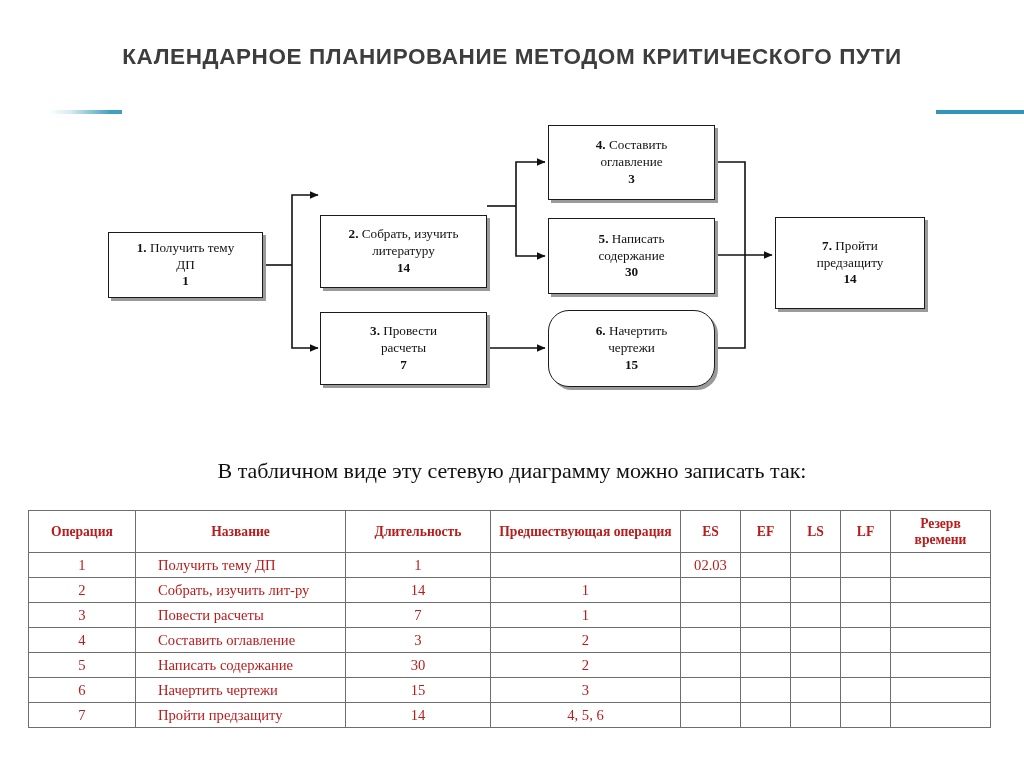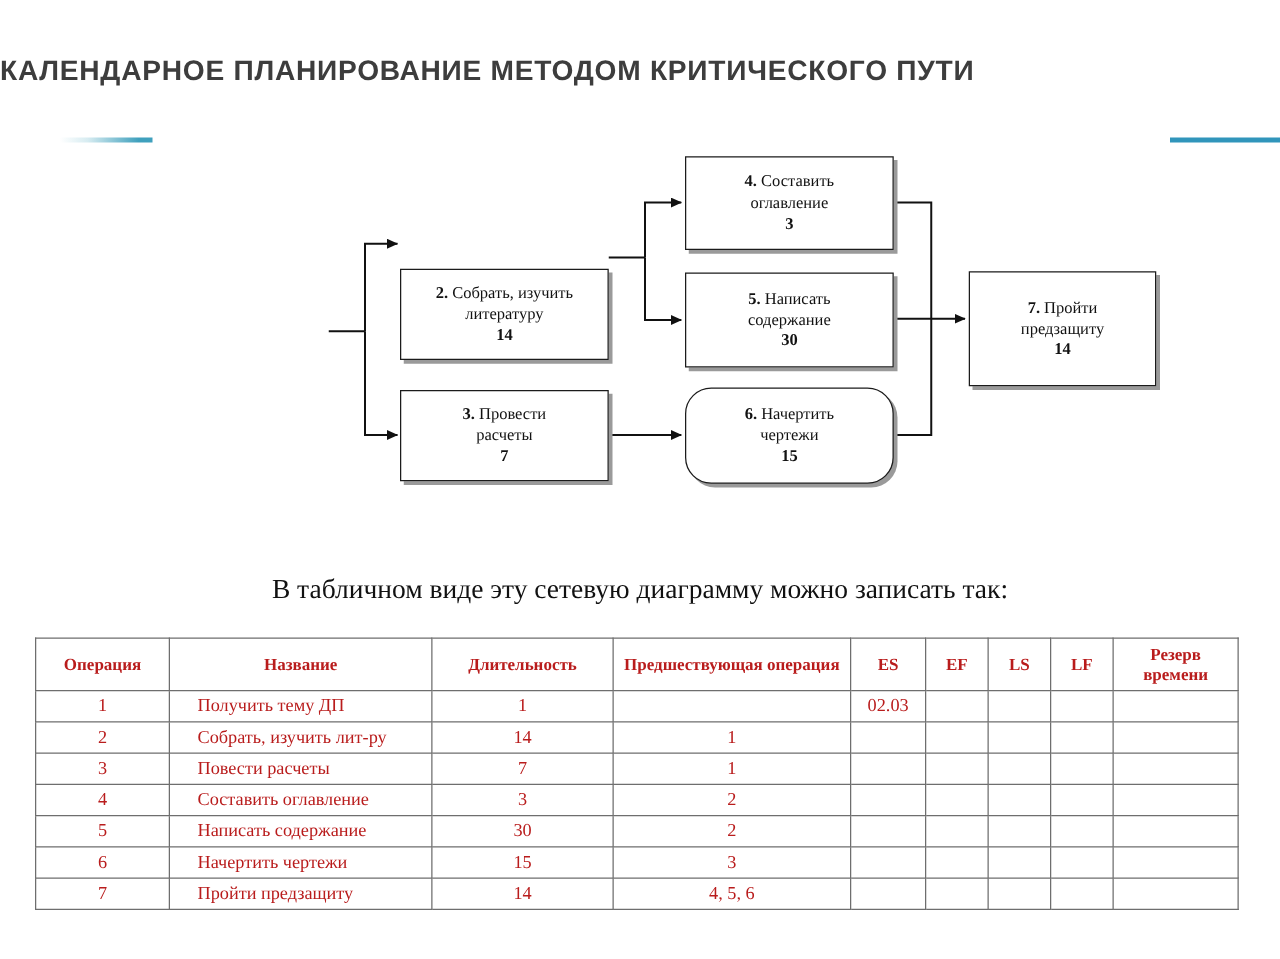--- a/index.html
+++ b/index.html
@@ -15,20 +15,21 @@
     width: 1024px;
     height: 767px;
     background: #ffffff;
   }
 
   
   .slide-title {
     position: absolute;
     left: 0; top: 44px;
     width: 1024px;
+    text-align: center;
     font-family: "Liberation Sans", sans-serif;
     font-weight: bold;
     font-size: 22.5px;
     letter-spacing: 0.6px;
     color: #3d3d3d;
     white-space: nowrap;
   }
 
   
   .rule-left {
@@ -155,20 +156,26 @@
         <path d="M516,96 L516,146 L545,146" marker-end="url(#ah)"></path>
 
         <path d="M487,238 L545,238" marker-end="url(#ah)"></path>
 
         <path d="M715,52 L745,52 L745,145"></path>
         <path d="M715,238 L745,238 L745,145"></path>
         <path d="M715,145 L772,145" marker-end="url(#ah)"></path>
       </g>
     </svg>
 
+    <div class="nbox" style="left:108px; top:122px; width:155px; height:66px;">
+      <div class="l1"><b>1.</b>
+        <span>Получить тему</span></div>
+      <div class="l2">ДП</div>
+      <div class="dur">1</div>
+    </div>
 
     <div class="nbox" style="left:320px; top:60px; width:167px; height:73px;margin-top:45px;">
       <div class="l1"><b>2.</b>
         <span>Собрать, изучить</span></div>
       <div class="l2">литературу</div>
       <div class="dur">14</div>
     </div>
 
     <div class="nbox" style="left:320px; top:202px; width:167px; height:73px;">
       <div class="l1"><b>3.</b>

